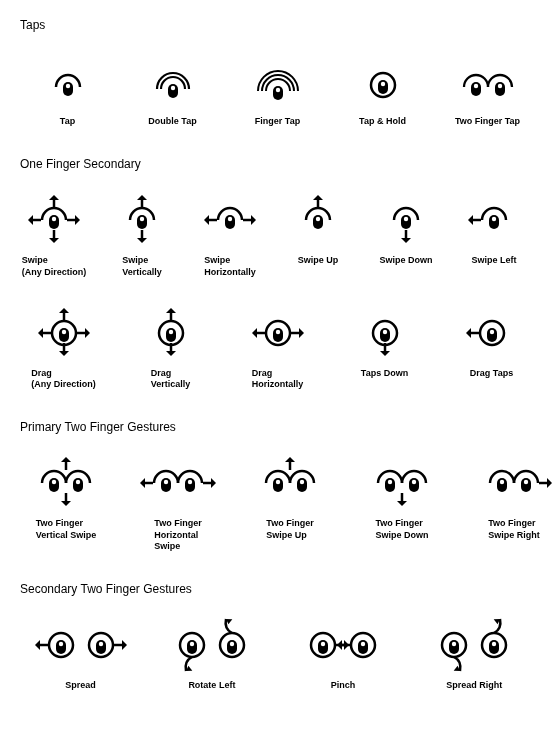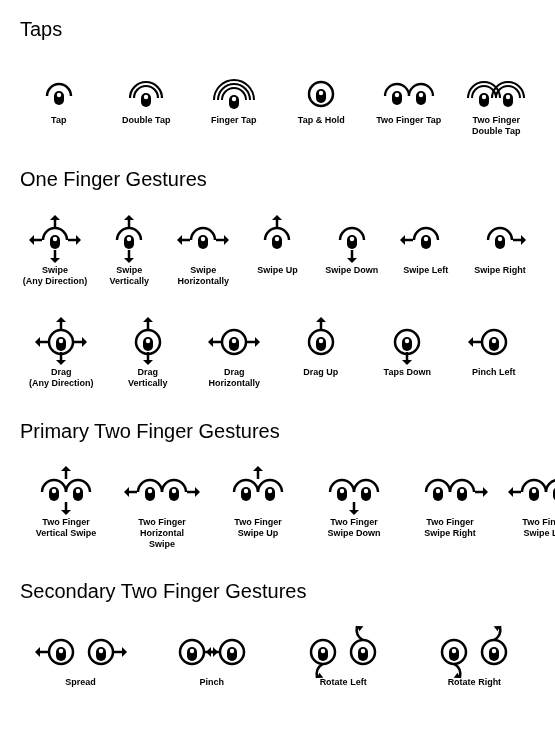--- a/index.html
+++ b/index.html
@@ -5,46 +5,46 @@
   body {
     margin: 0;
     padding: 18px 20px 20px 20px;
     background: #fff;
     font-family: Helvetica, Arial, sans-serif;
     color: #000;
     width: 555px;
     box-sizing: border-box;
   }
   h2.section {
-    font-size: 20px;
+    font-size: 12px;
     font-weight: 400;
     margin: 0 0 24px 0;
   }
   .row {
     display: flex;
     gap: 10px;
     margin-bottom: 30px;
   }
-  .row.tight { gap: 4px; }
+  .row.tight { gap: 20px; }
   .cell {
     display: flex;
     flex-direction: column;
     align-items: center;
     flex: 1 1 0;
   }
   .iconbox {
     height: 50px;
     display: flex;
     align-items: center;
     justify-content: center;
   }
   .label {
     font-size: 9px;
     font-weight: 700;
-    text-align: center;
+    margin-top: 10px;
     line-height: 1.25;
     max-width: 80px;
   }
   svg { display: block; }
 </style>
 </head>
 <body>
 
 <h2 class="section">Taps</h2>
 <div class="row">
@@ -115,43 +115,23 @@
         <g transform="translate(40,26)">
           <path d="M-12 0 A12 12 0 0 1 12 0" fill="none" stroke="#000" stroke-width="2.3"></path>
           <path d="M-5 0 a5 5 0 1 1 10 0 v4 a5 5 0 0 1 -10 0 z" fill="#000"></path>
             <circle cx="0" cy="-1" r="2.2" fill="#fff"></circle>
         </g>
       </svg>
     </div>
     <div class="label">Two Finger Tap</div>
   </div>
 
-  <div class="cell">
-    <div class="iconbox">
-      <svg width="64" height="44" viewBox="0 0 64 44">
-        <g transform="translate(20,30)">
-          <path d="M-16 0 A16 16 0 0 1 16 0" fill="none" stroke="#000" stroke-width="2"></path>
-          <path d="M-12 0 A12 12 0 0 1 12 0" fill="none" stroke="#000" stroke-width="2"></path>
-          <path d="M-5 0 a5 5 0 1 1 10 0 v4 a5 5 0 0 1 -10 0 z" fill="#000"></path>
-            <circle cx="0" cy="-1" r="2.2" fill="#fff"></circle>
-        </g>
-        <g transform="translate(44,30)">
-          <path d="M-16 0 A16 16 0 0 1 16 0" fill="none" stroke="#000" stroke-width="2"></path>
-          <path d="M-12 0 A12 12 0 0 1 12 0" fill="none" stroke="#000" stroke-width="2"></path>
-          <path d="M-5 0 a5 5 0 1 1 10 0 v4 a5 5 0 0 1 -10 0 z" fill="#000"></path>
-            <circle cx="0" cy="-1" r="2.2" fill="#fff"></circle>
-        </g>
-      </svg>
-    </div>
-    <div class="label">Two Finger
-Double Tap</div>
-  </div>
 </div>
 
-<h2 class="section">One Finger Gestures</h2>
+<h2 class="section">One Finger Secondary</h2>
 
 <div class="row tight" id="row-swipe">
     <div class="cell">
     <div class="iconbox">
         <svg width="68" height="56" viewBox="0 0 68 56">
           <path d="M22 28 A12 12 0 0 1 46 28" fill="none" stroke="#000" stroke-width="2.5"></path>
           <g transform="translate(34,28)">
     <path d="M-5 0 a5 5 0 1 1 10 0 v4 a5 5 0 0 1 -10 0 z" fill="#000"></path>
     <circle cx="0" cy="-1" r="2.2" fill="#fff"></circle>
   </g>
@@ -310,53 +290,39 @@
     <div class="label">Drag<br>Horizontally</div>
   </div>
     <div class="cell">
     <div class="iconbox">
         <svg width="68" height="56" viewBox="0 0 68 56">
           <circle cx="34" cy="28" r="12" fill="none" stroke="#000" stroke-width="2.5"></circle>
           <g transform="translate(34,28)">
     <path d="M-5 0 a5 5 0 1 1 10 0 v4 a5 5 0 0 1 -10 0 z" fill="#000"></path>
     <circle cx="0" cy="-1" r="2.2" fill="#fff"></circle>
   </g>
-          <path d="M34 16 L34 8" stroke="#000" stroke-width="2.5" fill="none"></path>
-          <path d="M34 3 l-5 5 l10 0 z" fill="#000"></path>
-        </svg>
-      </div>
-    <div class="label">Drag Up</div>
-  </div>
-    <div class="cell">
-    <div class="iconbox">
-        <svg width="68" height="56" viewBox="0 0 68 56">
-          <circle cx="34" cy="28" r="12" fill="none" stroke="#000" stroke-width="2.5"></circle>
-          <g transform="translate(34,28)">
-    <path d="M-5 0 a5 5 0 1 1 10 0 v4 a5 5 0 0 1 -10 0 z" fill="#000"></path>
-    <circle cx="0" cy="-1" r="2.2" fill="#fff"></circle>
-  </g>
           <path d="M34 38 L34 46" stroke="#000" stroke-width="2.5" fill="none"></path>
           <path d="M34 51 l-5 -5 l10 0 z" fill="#000"></path>
         </svg>
       </div>
     <div class="label">Taps Down</div>
   </div>
     <div class="cell">
     <div class="iconbox">
         <svg width="68" height="56" viewBox="0 0 68 56">
           <circle cx="34" cy="28" r="12" fill="none" stroke="#000" stroke-width="2.5"></circle>
           <g transform="translate(34,28)">
     <path d="M-5 0 a5 5 0 1 1 10 0 v4 a5 5 0 0 1 -10 0 z" fill="#000"></path>
     <circle cx="0" cy="-1" r="2.2" fill="#fff"></circle>
   </g>
           <path d="M21 28 L13 28" stroke="#000" stroke-width="2.5" fill="none"></path>
           <path d="M8 28 l5 -5 l0 10 z" fill="#000"></path>
         </svg>
       </div>
-    <div class="label">Pinch Left</div>
+    <div class="label">Drag Taps</div>
   </div>
   </div>
 
 <h2 class="section">Primary Two Finger Gestures</h2>
 <div class="row tight" id="row-primary">
     <div class="cell">
     <div class="iconbox">
         <svg width="92" height="56" viewBox="0 0 92 56">
           <path d="M22 28 A12 12 0 0 1 46 28" fill="none" stroke="#000" stroke-width="2.5"></path>
           <path d="M46 28 A12 12 0 0 1 70 28" fill="none" stroke="#000" stroke-width="2.5"></path>
@@ -504,20 +470,41 @@
           <circle cx="30" cy="28" r="12" fill="none" stroke="#000" stroke-width="2.5"></circle>
           <circle cx="70" cy="28" r="12" fill="none" stroke="#000" stroke-width="2.5"></circle>
           <g transform="translate(30,28)">
     <path d="M-5 0 a5 5 0 1 1 10 0 v4 a5 5 0 0 1 -10 0 z" fill="#000"></path>
     <circle cx="0" cy="-1" r="2.2" fill="#fff"></circle>
   </g>
           <g transform="translate(70,28)">
     <path d="M-5 0 a5 5 0 1 1 10 0 v4 a5 5 0 0 1 -10 0 z" fill="#000"></path>
     <circle cx="0" cy="-1" r="2.2" fill="#fff"></circle>
   </g>
+          <path d="M30 40 q-8 4 -6 14" stroke="#000" stroke-width="2.5" fill="none"></path>
+          <path d="M24 54 l6 2 l-2 -6 z" fill="#000" transform="rotate(-20 24 54)"></path>
+          <path d="M70 16 q-8 -4 -6 -14" stroke="#000" stroke-width="2.5" fill="none"></path>
+          <path d="M64 2 l6 -2 l-2 6 z" fill="#000" transform="rotate(20 64 2)"></path>
+        </svg>
+      </div>
+    <div class="label">Rotate Left</div>
+  </div>
+    <div class="cell">
+    <div class="iconbox">
+        <svg width="100" height="56" viewBox="0 0 100 56">
+          <circle cx="30" cy="28" r="12" fill="none" stroke="#000" stroke-width="2.5"></circle>
+          <circle cx="70" cy="28" r="12" fill="none" stroke="#000" stroke-width="2.5"></circle>
+          <g transform="translate(30,28)">
+    <path d="M-5 0 a5 5 0 1 1 10 0 v4 a5 5 0 0 1 -10 0 z" fill="#000"></path>
+    <circle cx="0" cy="-1" r="2.2" fill="#fff"></circle>
+  </g>
+          <g transform="translate(70,28)">
+    <path d="M-5 0 a5 5 0 1 1 10 0 v4 a5 5 0 0 1 -10 0 z" fill="#000"></path>
+    <circle cx="0" cy="-1" r="2.2" fill="#fff"></circle>
+  </g>
           <path d="M43 28 L51 28" stroke="#000" stroke-width="2.5" fill="none"></path>
           <path d="M56 28 l-5 -5 l0 10 z" fill="#000"></path>
           <path d="M57 28 L49 28" stroke="#000" stroke-width="2.5" fill="none"></path>
           <path d="M44 28 l5 -5 l0 10 z" fill="#000"></path>
         </svg>
       </div>
     <div class="label">Pinch</div>
   </div>
     <div class="cell">
     <div class="iconbox">
@@ -525,42 +512,21 @@
           <circle cx="30" cy="28" r="12" fill="none" stroke="#000" stroke-width="2.5"></circle>
           <circle cx="70" cy="28" r="12" fill="none" stroke="#000" stroke-width="2.5"></circle>
           <g transform="translate(30,28)">
     <path d="M-5 0 a5 5 0 1 1 10 0 v4 a5 5 0 0 1 -10 0 z" fill="#000"></path>
     <circle cx="0" cy="-1" r="2.2" fill="#fff"></circle>
   </g>
           <g transform="translate(70,28)">
     <path d="M-5 0 a5 5 0 1 1 10 0 v4 a5 5 0 0 1 -10 0 z" fill="#000"></path>
     <circle cx="0" cy="-1" r="2.2" fill="#fff"></circle>
   </g>
-          <path d="M30 40 q-8 4 -6 14" stroke="#000" stroke-width="2.5" fill="none"></path>
-          <path d="M24 54 l6 2 l-2 -6 z" fill="#000" transform="rotate(-20 24 54)"></path>
-          <path d="M70 16 q-8 -4 -6 -14" stroke="#000" stroke-width="2.5" fill="none"></path>
-          <path d="M64 2 l6 -2 l-2 6 z" fill="#000" transform="rotate(20 64 2)"></path>
-        </svg>
-      </div>
-    <div class="label">Rotate Left</div>
-  </div>
-    <div class="cell">
-    <div class="iconbox">
-        <svg width="100" height="56" viewBox="0 0 100 56">
-          <circle cx="30" cy="28" r="12" fill="none" stroke="#000" stroke-width="2.5"></circle>
-          <circle cx="70" cy="28" r="12" fill="none" stroke="#000" stroke-width="2.5"></circle>
-          <g transform="translate(30,28)">
-    <path d="M-5 0 a5 5 0 1 1 10 0 v4 a5 5 0 0 1 -10 0 z" fill="#000"></path>
-    <circle cx="0" cy="-1" r="2.2" fill="#fff"></circle>
-  </g>
-          <g transform="translate(70,28)">
-    <path d="M-5 0 a5 5 0 1 1 10 0 v4 a5 5 0 0 1 -10 0 z" fill="#000"></path>
-    <circle cx="0" cy="-1" r="2.2" fill="#fff"></circle>
-  </g>
           <path d="M30 40 q8 4 6 14" stroke="#000" stroke-width="2.5" fill="none"></path>
           <path d="M36 54 l-6 2 l2 -6 z" fill="#000" transform="rotate(20 36 54)"></path>
           <path d="M70 16 q8 -4 6 -14" stroke="#000" stroke-width="2.5" fill="none"></path>
           <path d="M76 2 l-6 -2 l2 6 z" fill="#000" transform="rotate(-20 76 2)"></path>
         </svg>
       </div>
-    <div class="label">Rotate Right</div>
+    <div class="label">Spread Right</div>
   </div>
   </div>
 
 </body></html>

